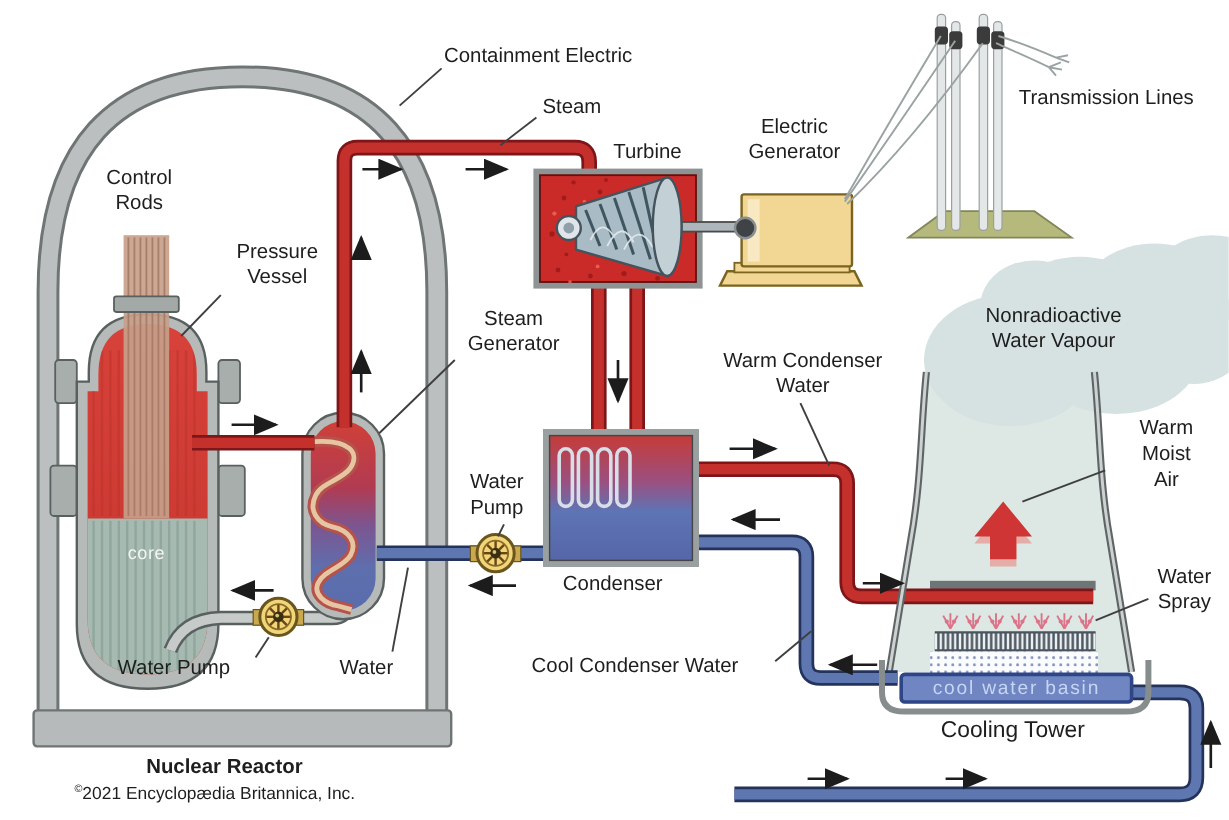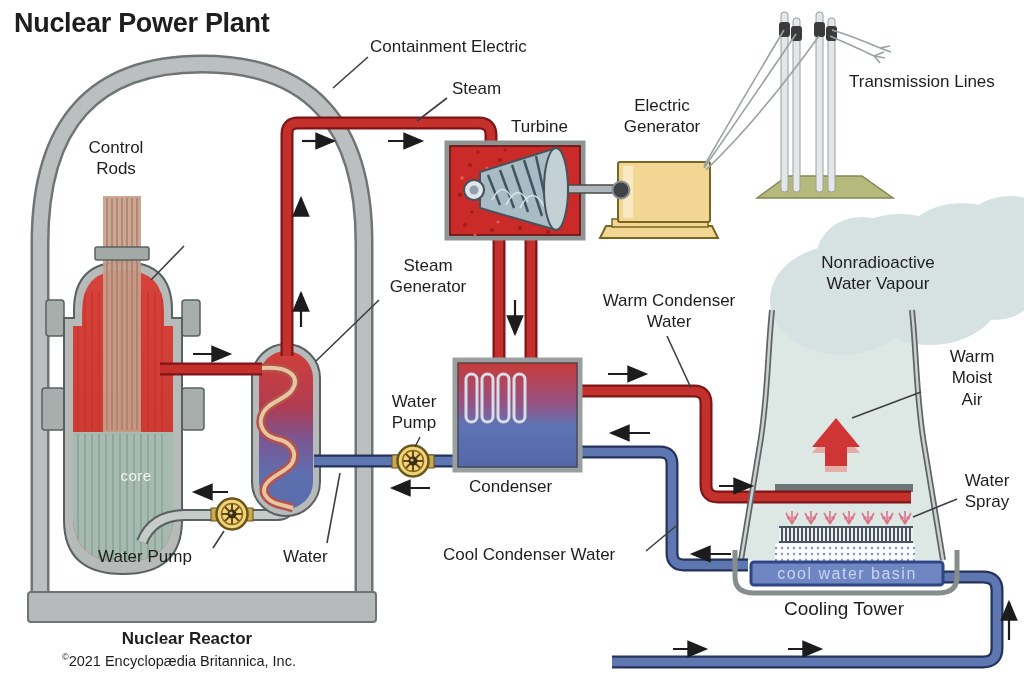--- a/index.html
+++ b/index.html
@@ -379,43 +379,44 @@
     <line x1="420" y1="437" x2="415" y2="447"></line>
     <line x1="327" y1="543" x2="340" y2="473"></line>
     <line x1="213" y1="548" x2="224" y2="531"></line>
     <line x1="667" y1="336" x2="691" y2="388"></line>
     <line x1="646" y1="551" x2="676" y2="526"></line>
     <line x1="921" y1="392" x2="852" y2="418"></line>
     <line x1="957" y1="499" x2="913" y2="517"></line>
   </g>
 </svg>
 
-<div class="lbl ttl" style="left:14px;top:6px;">Nuclear Power Plant</div>
 <div class="lbl" style="left:370px;top:36px;">Containment Electric</div>
 <div class="lbl" style="left:452px;top:78px;">Steam</div>
 <div class="lbl" style="left:511px;top:116px;">Turbine</div>
 <div class="lbl ctr" style="left:662px;top:95px;">Electric
 Generator</div>
 <div class="lbl" style="left:849px;top:71px;">Transmission Lines</div>
 <div class="lbl ctr" style="left:116px;top:137px;">Control
 Rods</div>
+<div class="lbl ctr" style="left:231px;top:199px;">Pressure
+Vessel</div>
 <div class="lbl ctr" style="left:428px;top:255px;">Steam
 Generator</div>
 <div class="lbl ctr" style="left:414px;top:391px;">Water
 Pump</div>
 <div class="lbl" style="left:469px;top:476px;">Condenser</div>
 <div class="lbl ctr" style="left:669px;top:290px;">Warm Condenser
 Water</div>
 <div class="lbl" style="left:443px;top:544px;">Cool Condenser Water</div>
 <div class="lbl ctr" style="left:878px;top:252px;">Nonradioactive
 Water Vapour</div>
 <div class="lbl ctr" style="left:972px;top:346px;">Warm
 Moist Air</div>
 <div class="lbl ctr" style="left:987px;top:470px;">Water
 Spray</div>
 <div class="lbl ctr basin" style="left:847px;top:564px;">cool water basin</div>
 <div class="lbl ctr big" style="left:844px;top:597px;">Cooling Tower</div>
 <div class="lbl ctr bold" style="left:187px;top:628px;">Nuclear Reactor</div>
 <div class="lbl small" style="left:62px;top:652px;"><sup>©</sup><span>2021  Encyclopædia Britannica, Inc.</span></div>
 <div class="lbl" style="left:98px;top:546px;">Water Pump</div>
 <div class="lbl" style="left:283px;top:546px;">Water</div>
-<div class="lbl ctr core" style="left:136px;top:453px;margin-top:14px;">core</div>
+<div class="lbl ctr core" style="left:122px;top:453px;">core</div>
 </div>
 
 </body></html>

